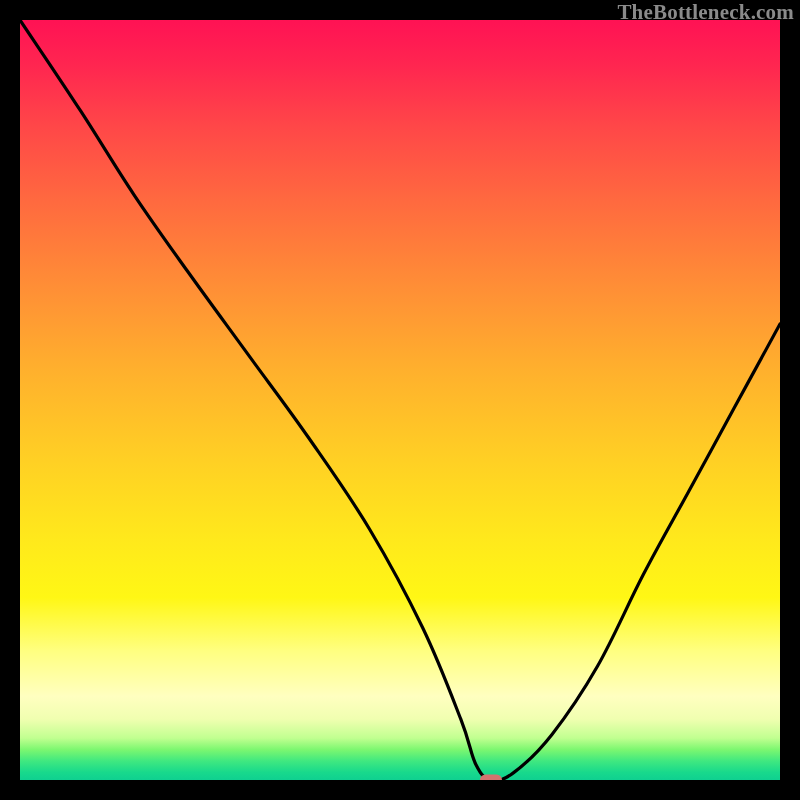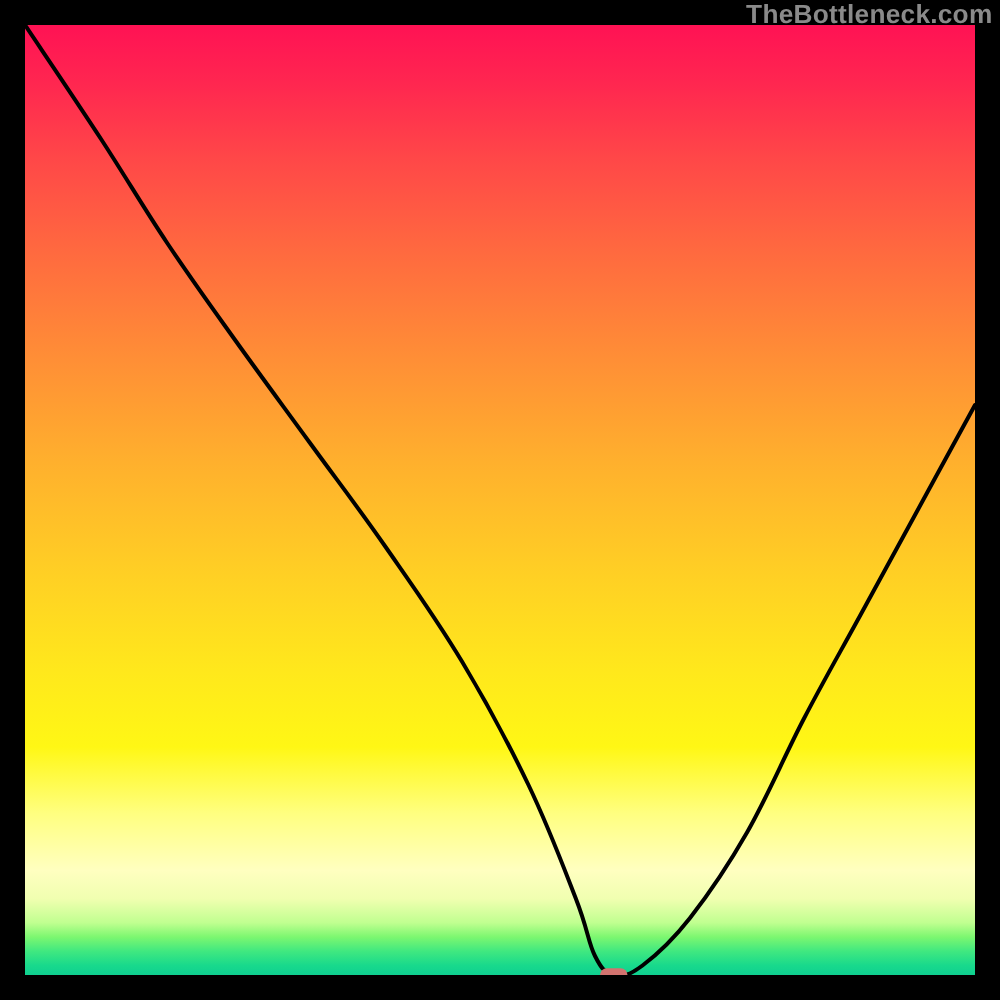--- a/index.html
+++ b/index.html
@@ -61,21 +61,21 @@
     transform: translate(-50%, -50%);
   }
   .watermark {
     position: absolute;
     right: 6px;
     top: 0px;
     font-size: 21px;
     font-weight: 600;
     color: #8a8a8a;
     letter-spacing: 0.2px;
-    font-family: Liberation Sans, sans-serif;
+    font-family: Liberation Serif, serif;
   }
 </style>
 </head>
 <body>
 
 <div class="frame">
   <div class="plot-area">
     <div class="gradient"></div>
     <svg class="curve" width="760" height="760" viewBox="0 0 760 760">
       <path id="curve-path" fill="none" stroke="#000" stroke-width="3.2" stroke-linejoin="round" stroke-linecap="round" d="M 0.0 0.0 C 10.9 16.4, 40.3 59.7, 60.8 91.2 C 81.3 122.7, 94.8 146.1, 114.0 174.8 C 133.2 203.5, 146.7 222.1, 167.2 250.8 C 187.7 279.5, 206.1 304.3, 228.0 334.4 C 249.9 364.5, 266.9 386.5, 288.8 418.0 C 310.7 449.5, 329.1 475.0, 349.6 509.2 C 370.1 543.4, 386.4 573.8, 402.8 608.0 C 419.2 642.2, 431.2 674.6, 440.8 699.2 C 450.4 723.8, 450.5 733.9, 456.0 744.8 C 461.5 755.7, 464.4 758.6, 471.2 760.0 C 478.0 761.4, 483.1 760.6, 494.0 752.4 C 504.9 744.2, 517.0 733.6, 532.0 714.4 C 547.0 695.2, 561.2 674.7, 577.6 646.0 C 594.0 617.3, 606.8 586.3, 623.2 554.8 C 639.6 523.3, 652.4 501.3, 668.8 471.2 C 685.2 441.1, 698.0 417.7, 714.4 387.6 C 730.8 357.5, 751.8 319.0, 760.0 304.0"></path>

